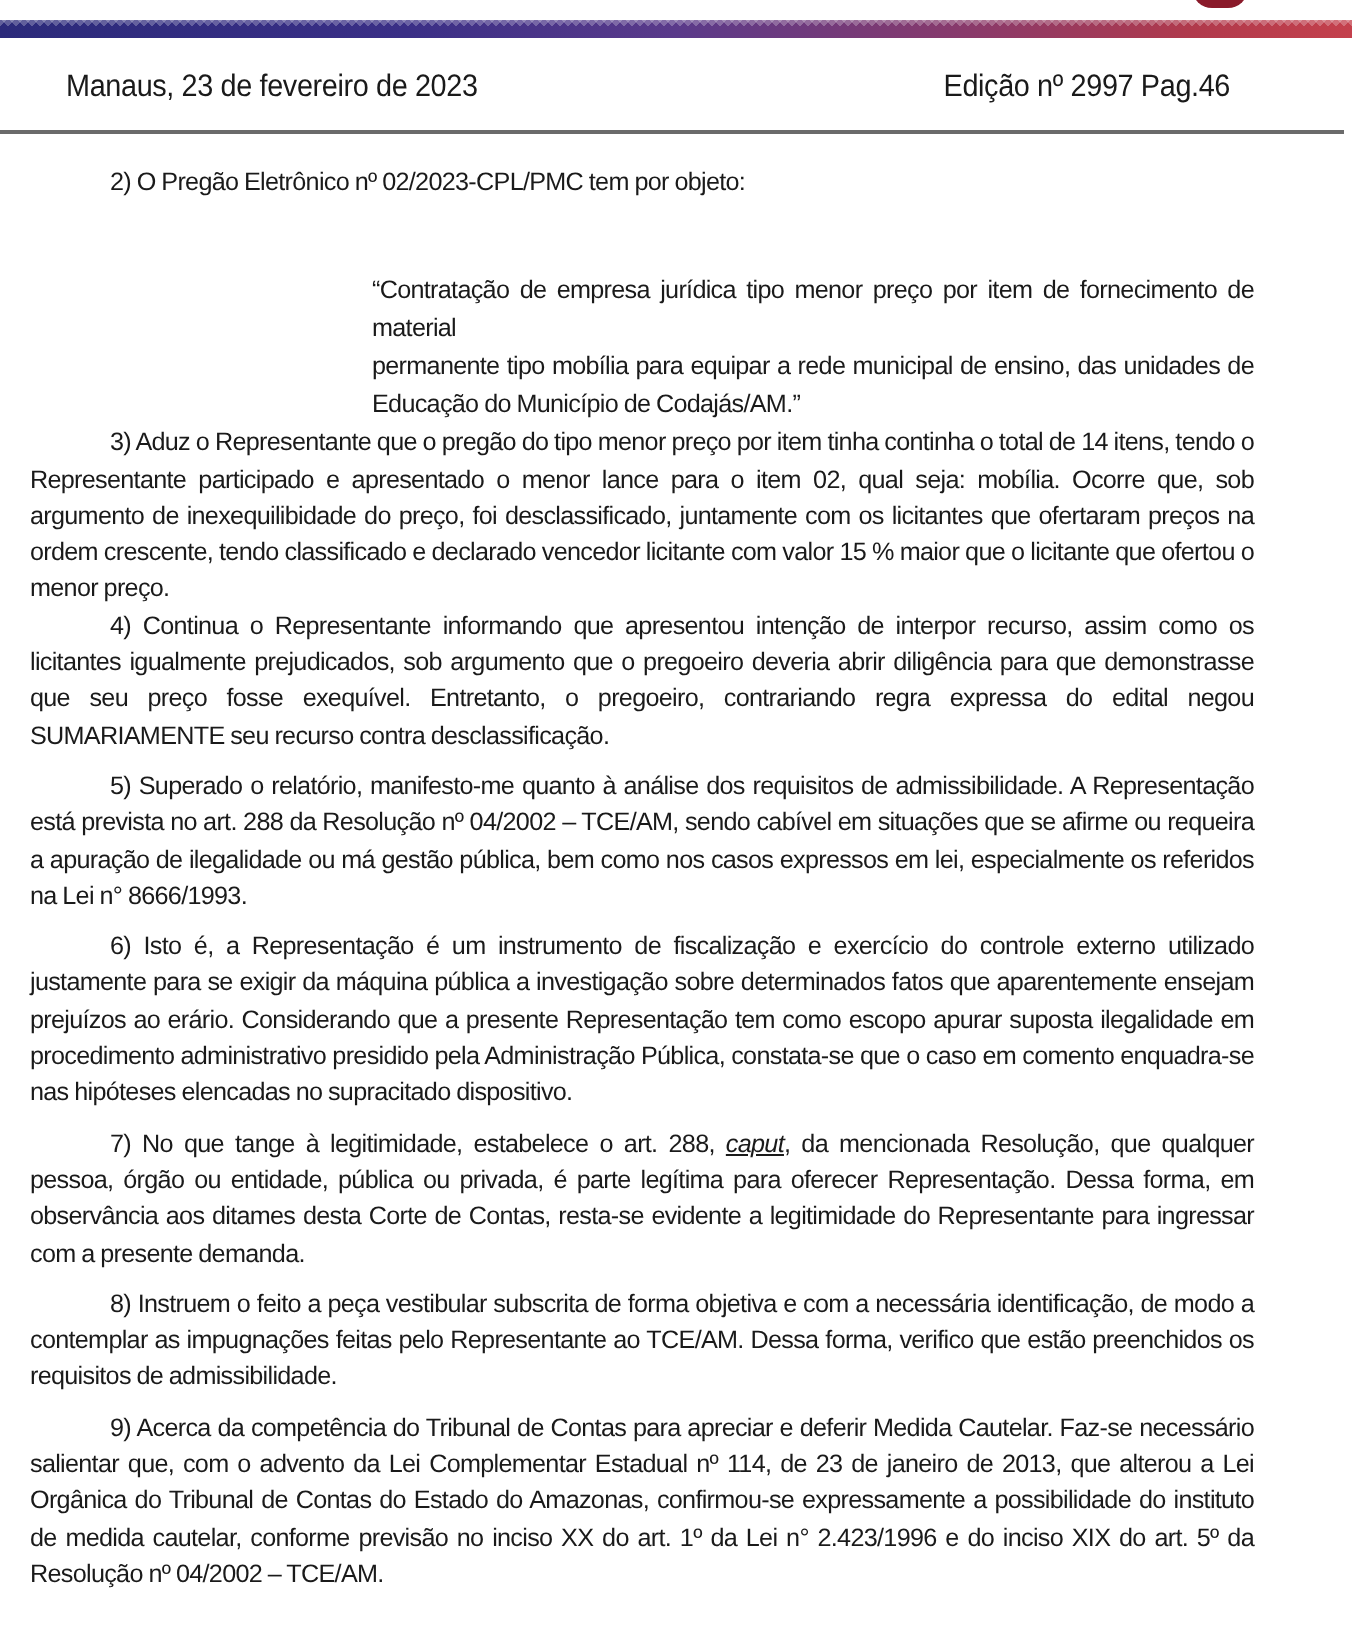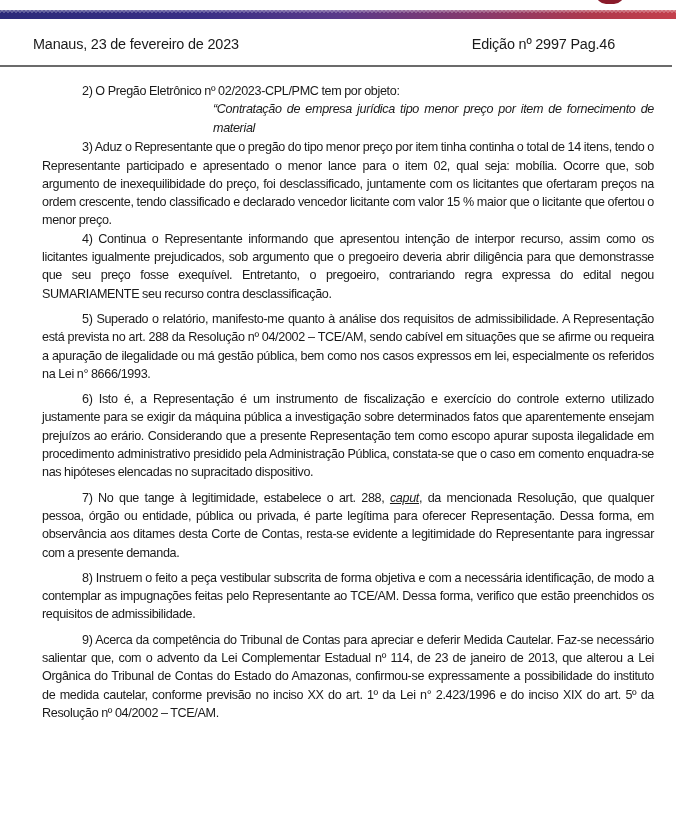--- a/index.html
+++ b/index.html
@@ -76,46 +76,46 @@
     .rule {
       position: absolute;
       left: 0;
       top: 65px;
       width: 672px;
       height: 2px;
       background: #6b6b6b;
     }
     .content {
       position: absolute;
-      left: 42px;
+      left: 15px;
       top: 82px;
       width: 612px;
     }
     .para {
       font-size: 12.6px;
       line-height: 18.3px;
       text-align: justify;
       margin: 0;
       letter-spacing: -0.35px;
       word-spacing: -0.3px;
     }
     .para .indent {
       display: inline-block;
       width: 40px;
     }
     .p2 { margin-bottom: 0; }
     .quote {
       margin-left: 171px;
-      font-style: italic;
       font-size: 12.6px;
       line-height: 19px;
       text-align: justify;
       letter-spacing: -0.35px;
       word-spacing: -0.3px;
       margin-bottom: 0;
+      margin-top: 36px;
     }
     .quote p { margin: 0; }
     .gap-m { height: 7px; }
     em.inline-italic { font-style: italic; text-decoration: underline; }
   </style>
 </head>
 <body>
 
 <div class="logo-fragment"></div>
 
@@ -129,20 +129,21 @@
 </div>
 
 <div class="rule"></div>
 
 <div class="content">
 
   <p class="para p2"><span class="indent"></span><span>2) O Pregão Eletrônico nº 02/2023-CPL/PMC tem por objeto:</span></p>
 
   <div class="quote">
     <p>“Contratação de empresa jurídica tipo menor preço por item de fornecimento de material</p>
+    <p>permanente tipo mobília para equipar a rede municipal de ensino, das unidades de Educação do Município de Codajás/AM.”</p>
   </div>
 
   <p class="para"><span class="indent"></span><span>3) Aduz o Representante que o pregão do tipo menor preço por item tinha continha o total de 14 itens, tendo o Representante participado e apresentado o menor lance para o item 02, qual seja: mobília. Ocorre que, sob argumento de inexequilibidade do preço, foi desclassificado, juntamente com os licitantes que ofertaram preços na ordem crescente, tendo classificado e declarado vencedor licitante com valor 15 % maior que o licitante que ofertou o menor preço.</span></p>
 
   <p class="para"><span class="indent"></span><span>4) Continua o Representante informando que apresentou intenção de interpor recurso, assim como os licitantes igualmente prejudicados, sob argumento que o pregoeiro deveria abrir diligência para que demonstrasse que seu preço fosse exequível. Entretanto, o pregoeiro, contrariando regra expressa do edital negou SUMARIAMENTE seu recurso contra desclassificação.</span></p>
 
   <div class="gap-m"></div>
 
   <p class="para"><span class="indent"></span><span>5) Superado o relatório, manifesto-me quanto à análise dos requisitos de admissibilidade. A Representação está prevista no art. 288 da Resolução nº 04/2002 – TCE/AM, sendo cabível em situações que se afirme ou requeira a apuração de ilegalidade ou má gestão pública, bem como nos casos expressos em lei, especialmente os referidos na Lei n° 8666/1993.</span></p>
 

